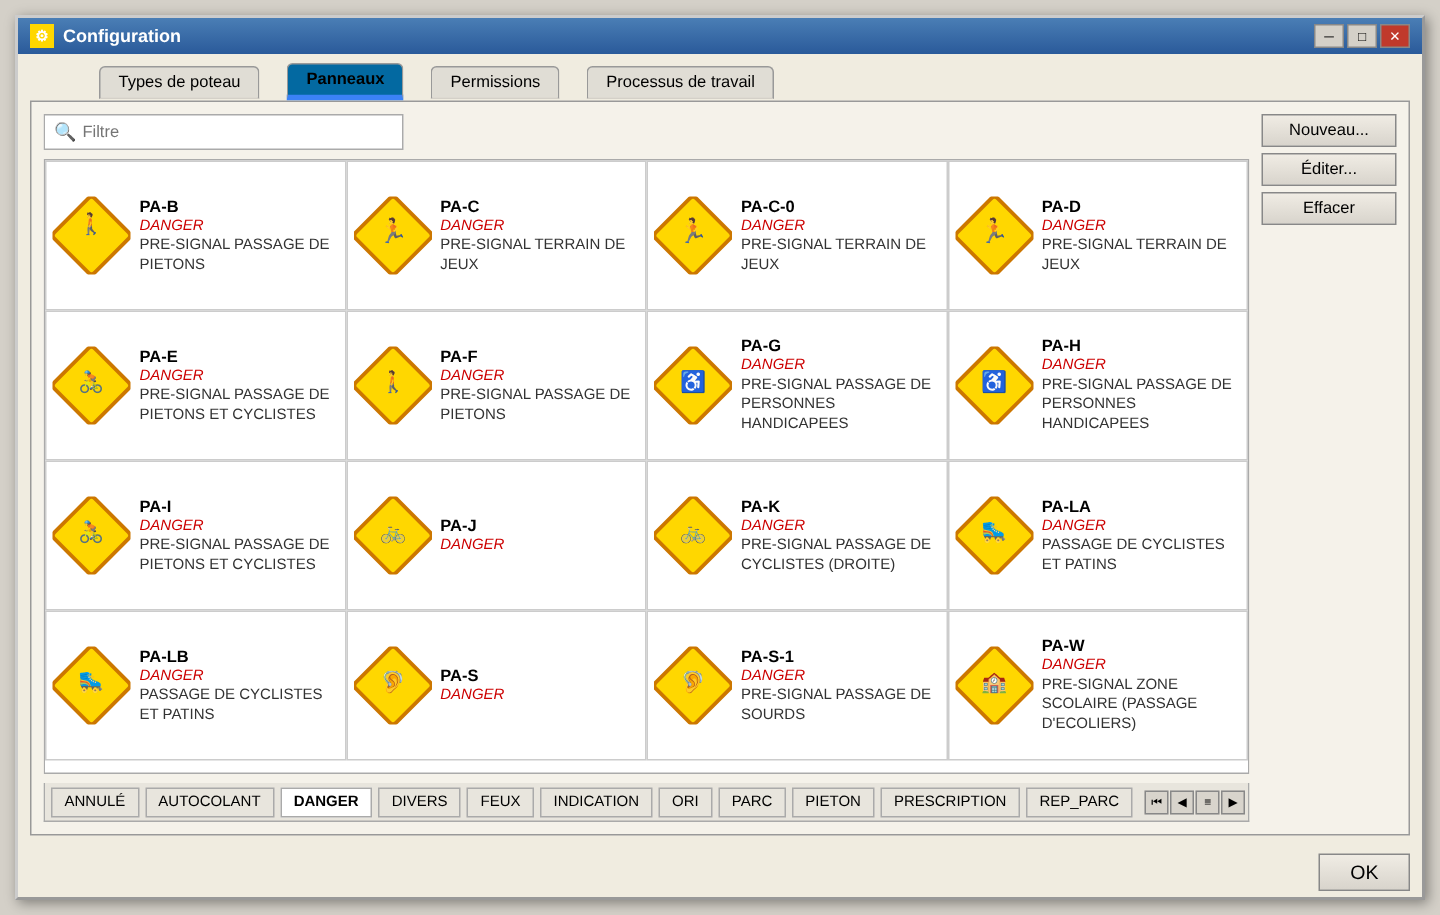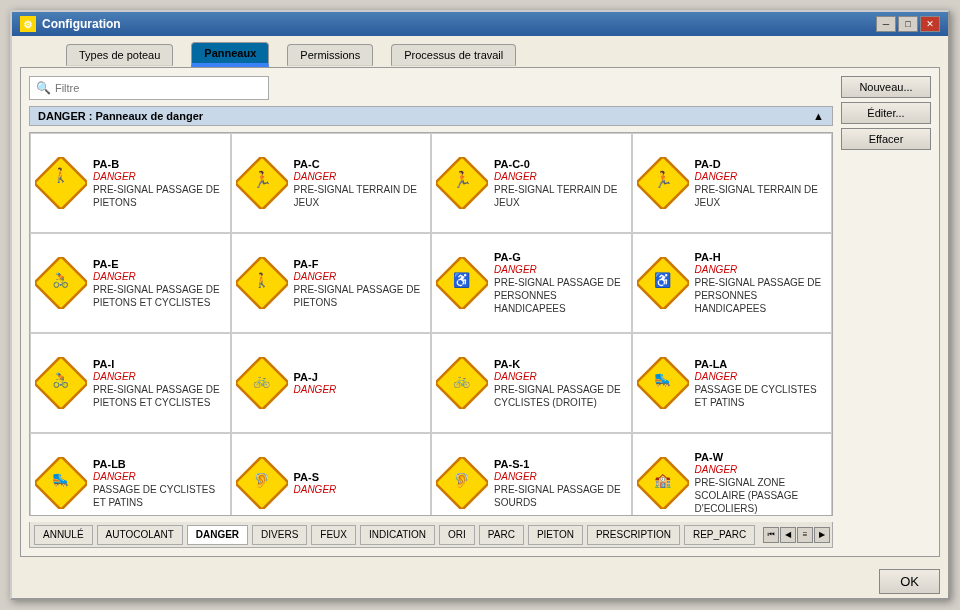--- a/index.html
+++ b/index.html
@@ -302,24 +302,20 @@
 
     <div class="main-panel">
 
       <div class="left-panel">
 
         <div class="search-box">
           <span style="color:#888;font-size:12px;">🔍</span>
           <input type="text" placeholder="Filtre" style="">
         </div>
 
-        <div class="category-header">
-          <span>DANGER : Panneaux de danger</span>
-          <span style="cursor:pointer;">▲</span>
-        </div>
 
         <div class="grid-wrapper">
           <div class="grid-container">
             <div class="grid">
 
               <div class="grid-cell">
                 <div class="sign-icon">
                   <svg width="52" height="52" viewBox="0 0 52 52" class="diamond-sign">
                     <rect x="7" y="7" width="38" height="38" rx="3" transform="rotate(45 26 26)" fill="#FFD700" stroke="#CC7700" stroke-width="2.5"></rect>
                     <text x="26" y="23" text-anchor="middle" font-size="14" fill="#333">🚶</text>

